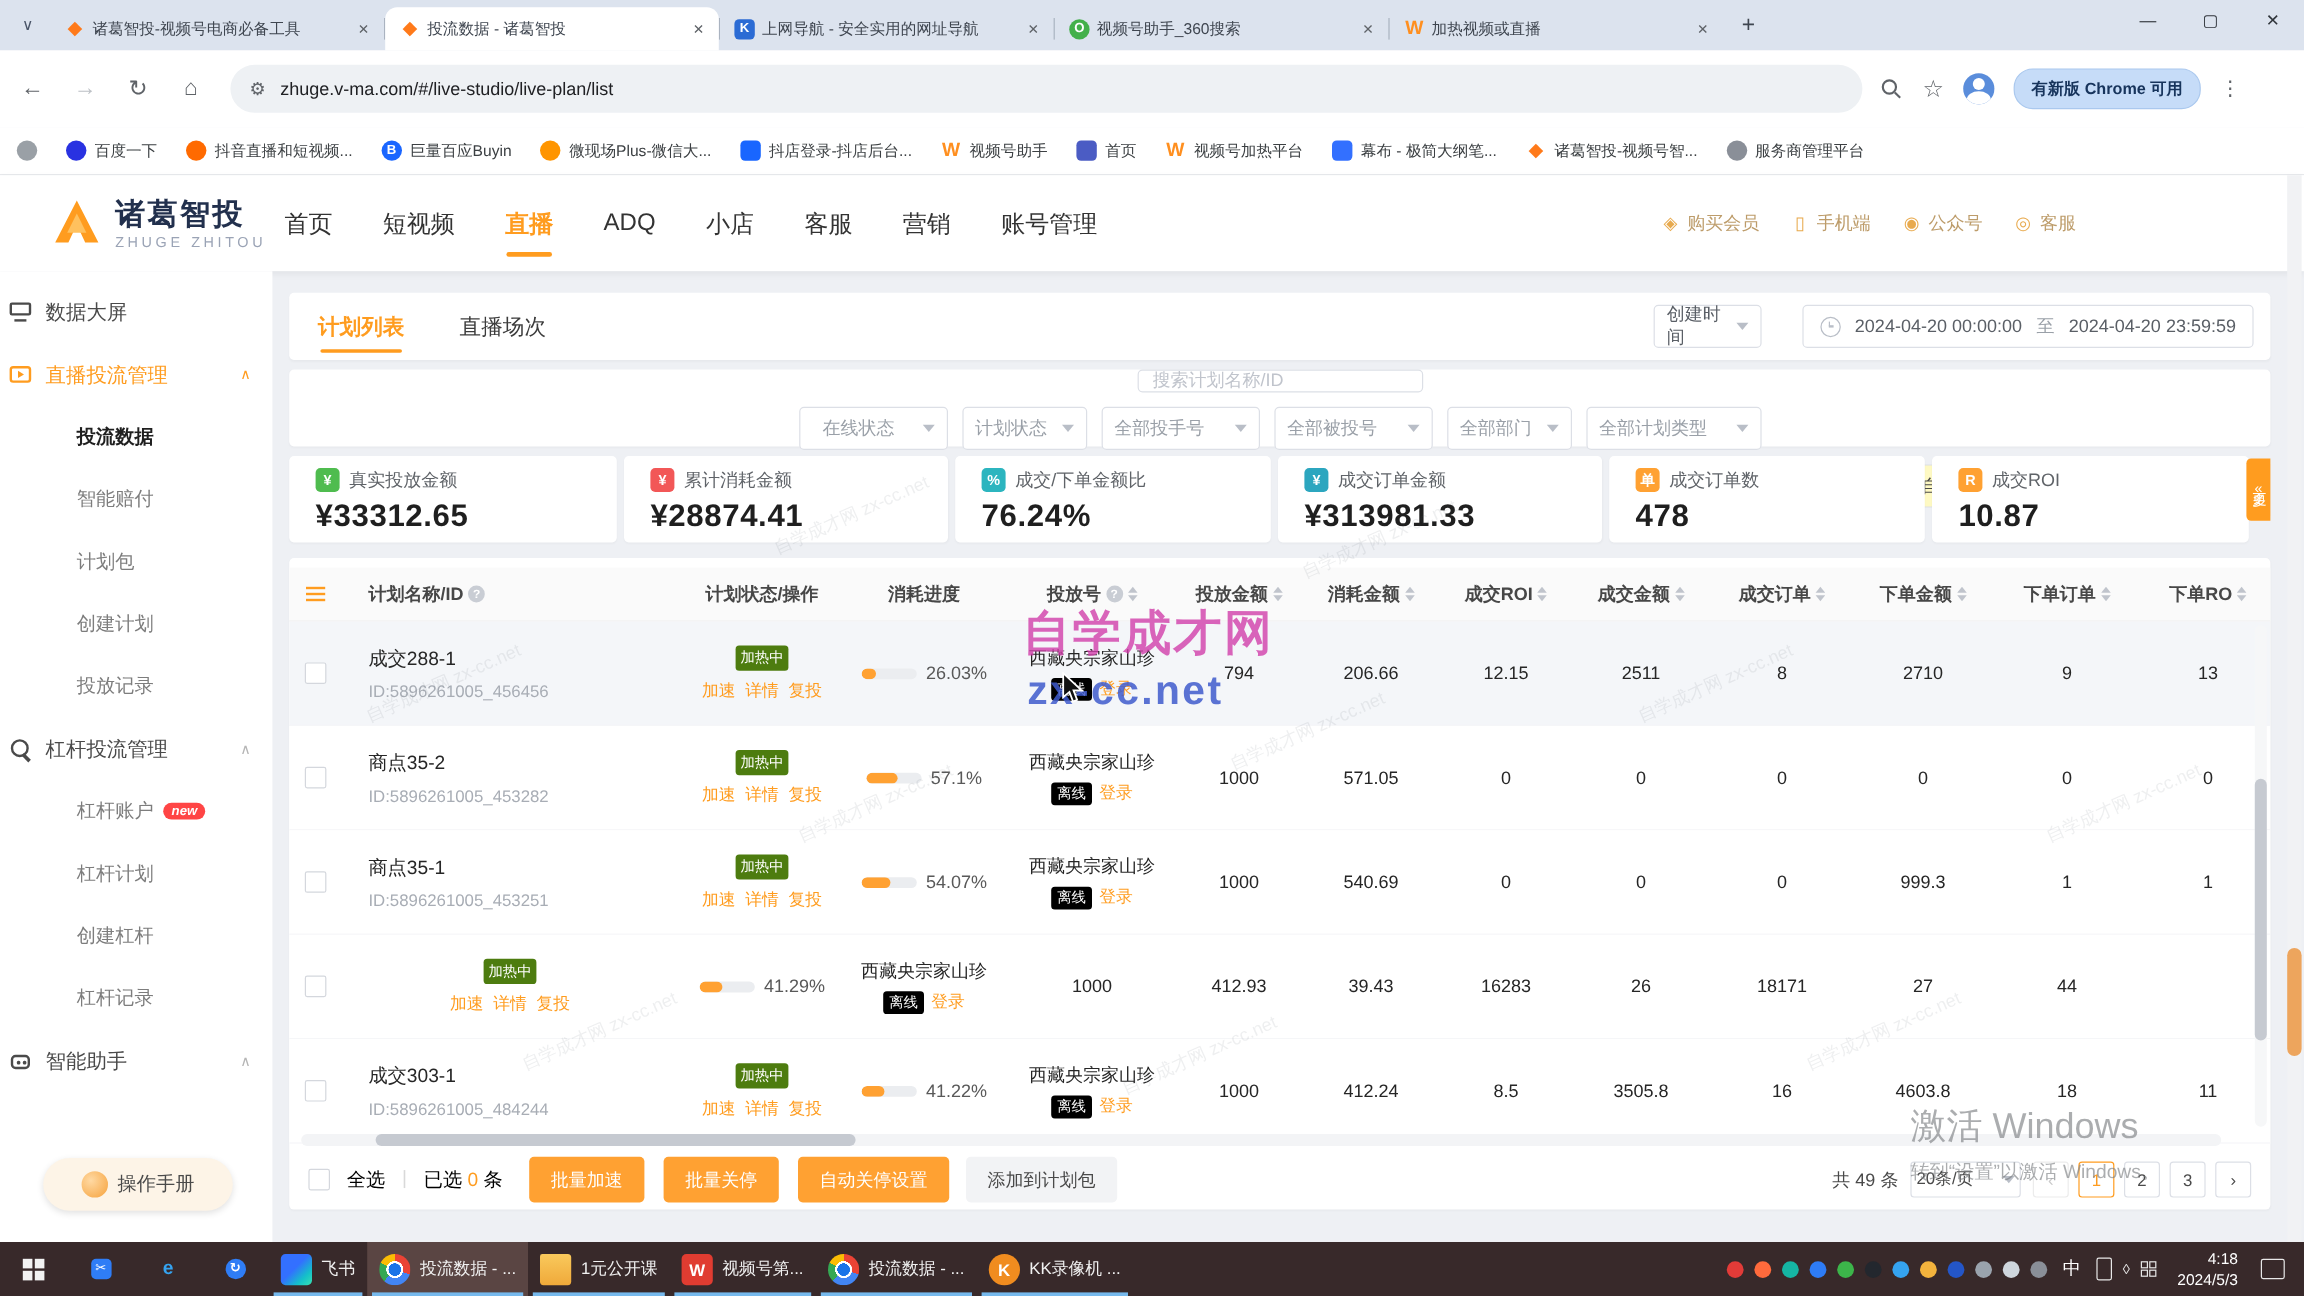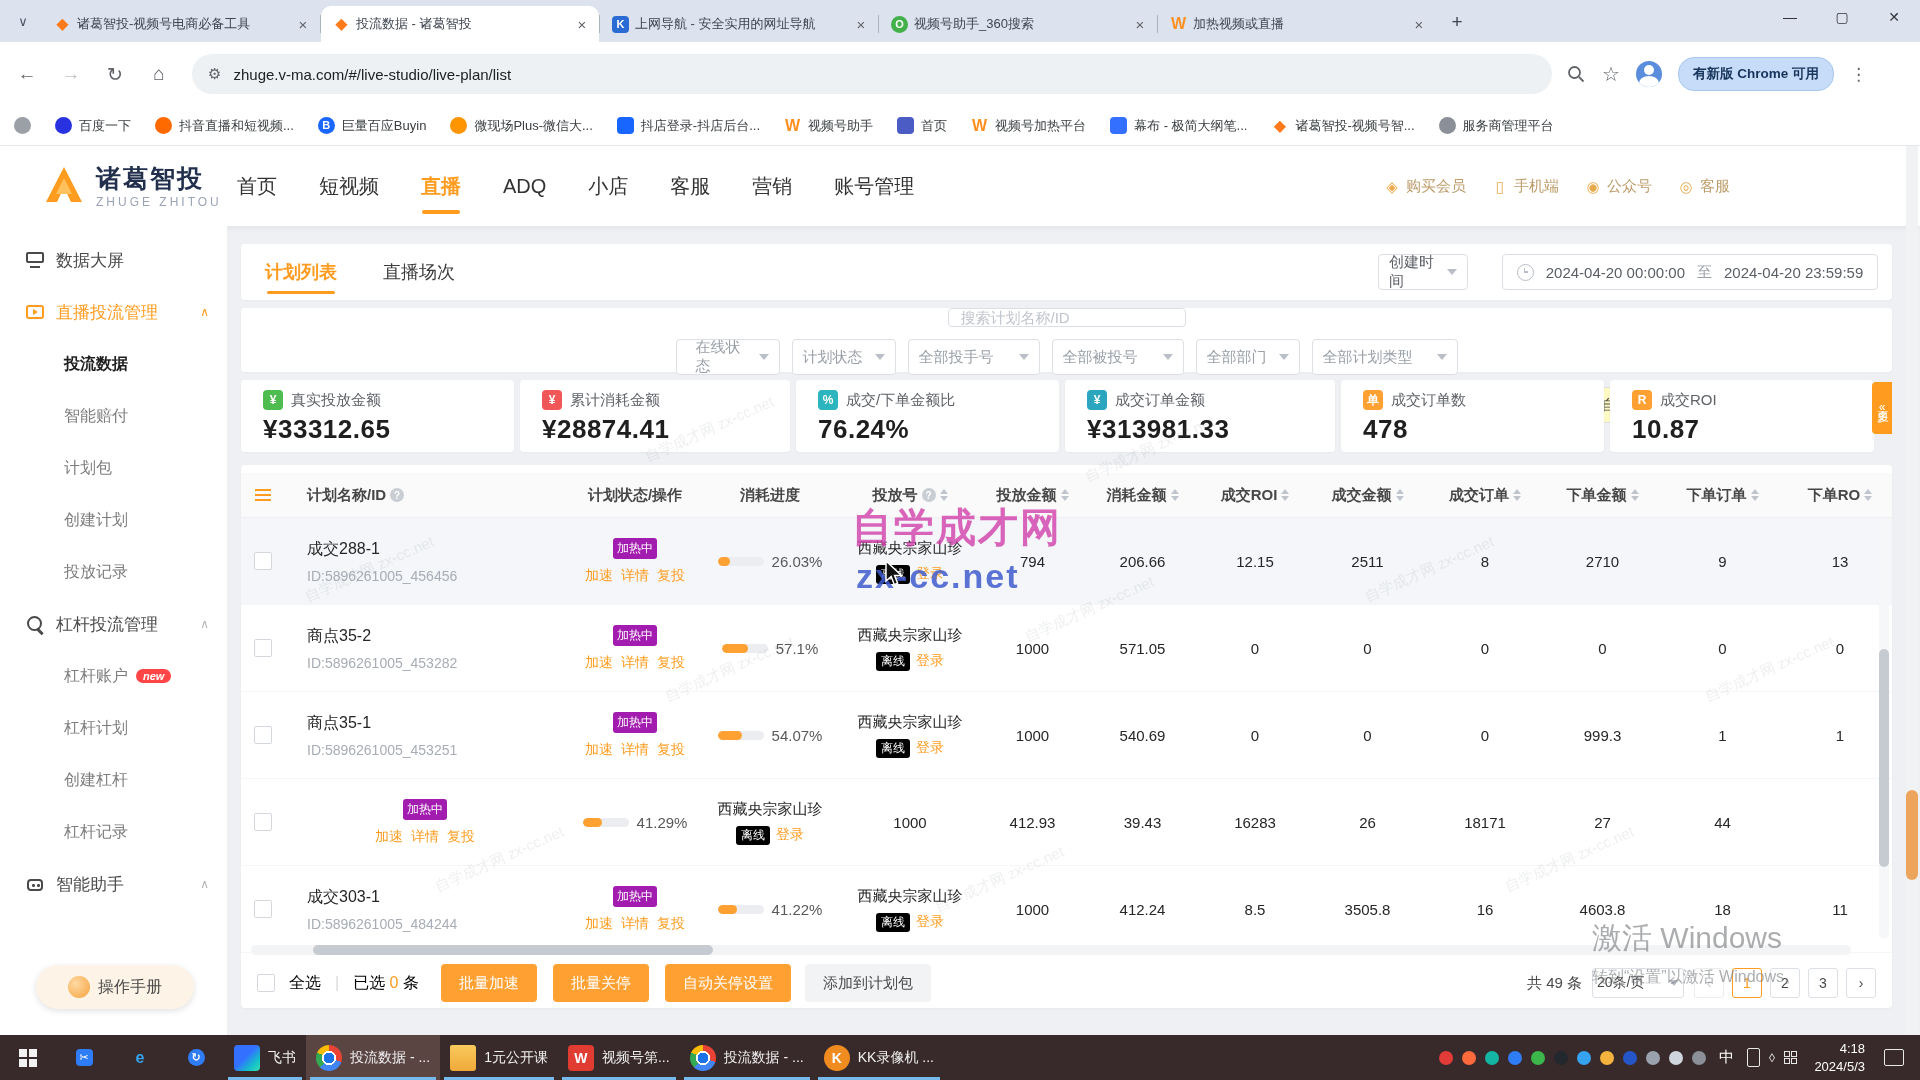--- a/index.html
+++ b/index.html
@@ -44,21 +44,21 @@
   #logotext .lt2{font-size:12px;color:#9aa3b5;letter-spacing:3px;}
   #mainnav{position:absolute;left:235px;top:0;height:80px;display:flex;align-items:center;gap:38px;}
   .nav-item{font-size:20px;color:#333;position:relative;padding:26px 2px;}
   .nav-item.active{color:#ff9c1f;font-weight:700;}
   .nav-item.active::after{content:"";position:absolute;left:50%;transform:translateX(-50%);bottom:12px;width:38px;height:4px;border-radius:2px;background:#ff9c1f;}
   #header-right{position:absolute;right:190px;top:0;height:80px;display:flex;align-items:center;gap:26px;}
   .hr-item{display:flex;align-items:center;gap:6px;font-size:15px;color:#bd9c6a;}
   .hr-item .fic{width:16px;height:16px;background:transparent;color:#e8aa4e;font-size:15px;}
   
   #sidebar{position:absolute;left:0;top:226px;width:227px;height:809px;background:#fff;box-sizing:border-box;padding-top:8px;}
-  .sb-item{height:52px;display:flex;align-items:center;padding:0 18px 0 26px;box-sizing:border-box;gap:12px;font-size:17px;color:#4a4a4a;}
+  .sb-item{height:52px;display:flex;align-items:center;padding:0 18px 0 8px;box-sizing:border-box;gap:12px;font-size:17px;color:#4a4a4a;}
   .sb-item .chev{margin-left:auto;font-size:12px;color:#b5b5b5;}
   .sb-item.group-active{color:#ff9c1f;}
   .sb-item.group-active .chev{color:#ff9c1f;}
   .sb-sub{height:52px;display:flex;align-items:center;padding-left:64px;font-size:16px;color:#7d7d7d;gap:8px;}
   .sb-sub.active{color:#1f1f1f;font-weight:700;}
   .badge-new{background:#ff4545;color:#fff;font-size:11px;font-style:italic;border-radius:8px;padding:1px 7px;font-weight:700;}
   #manual{position:absolute;left:36px;bottom:26px;width:158px;height:44px;background:#fdf4e7;border-radius:22px;box-shadow:0 2px 6px rgba(0,0,0,.12);display:flex;align-items:center;justify-content:center;gap:8px;font-size:16px;color:#4a4a4a;}
   #manual .mascot{width:22px;height:22px;border-radius:50%;background:radial-gradient(circle at 35% 35%,#ffd9a3,#f6a23c);}
   
   .si{width:18px;height:18px;position:relative;flex:none;}
@@ -112,21 +112,21 @@
   .carets .dn{border-top:5px solid #c0c4cc;}
   .trow{height:86px;border-bottom:1px solid #f5f6f8;background:#fff;}
   .trow.hover{background:#f4f6f9;}
   .cell{display:flex;align-items:center;justify-content:center;font-size:15px;color:#262626;}
   .c-check{justify-content:center;}
   .checkbox{width:16px;height:16px;border:1px solid #d4d7dd;border-radius:2px;background:#fff;}
   .c-name{flex-direction:column;align-items:flex-start;justify-content:center;padding-left:22px;gap:8px;}
   .pname{font-size:16px;color:#262626;}
   .pid{font-size:14px;color:#a8adb5;}
   .c-status{flex-direction:column;gap:8px;}
-  .badge-heating{background:#a21caf;color:#fff;font-size:12px;border-radius:3px;padding:2px 4px;}
+  .badge-heating{background:#4d7c0f;color:#fff;font-size:12px;border-radius:3px;padding:2px 4px;}
   .row-actions{display:flex;gap:8px;font-size:14px;color:#ff9c1f;}
   .c-progress{gap:8px;}
   .pbar{width:46px;height:9px;border-radius:5px;background:#ebedf0;overflow:hidden;display:inline-block;}
   .pfill{display:block;height:100%;background:#ffa132;border-radius:5px;}
   .ppct{font-size:15px;color:#595959;}
   .c-account{flex-direction:column;gap:7px;}
   .acc-name{font-size:15px;color:#262626;}
   .acc-line{display:flex;align-items:center;gap:6px;}
   .badge-offline{background:#000000;color:#fff;font-size:12px;border-radius:3px;padding:1px 5px;}
   .login-link{color:#ff9c1f;font-size:14px;}
@@ -411,21 +411,21 @@
       <span class="clock-ico"></span>
       <span>2024-04-20 00:00:00</span>
       <span style="color:#9aa0a8;">至</span>
       <span>2024-04-20 23:59:59</span>
     </div>
   </div>
 
   <div class="card" id="filters-card">
     <input class="f-input" placeholder="搜索计划名称/ID" style="">
     <div id="dds-holder" style="display:flex;gap:12px;">
-        <div class="f-dd" style="width: 104px; padding-left: 19px;">
+        <div class="f-dd" style="width: 124px; padding-left: 19px;">
     <span>在线状态</span>
     <span class="caret-down"></span>
   </div>
         <div class="f-dd" style="width: 104px;">
     <span>计划状态</span>
     <span class="caret-down"></span>
   </div>
         <div class="f-dd" style="width: 132px;">
     <span>全部投手号</span>
     <span class="caret-down"></span>

